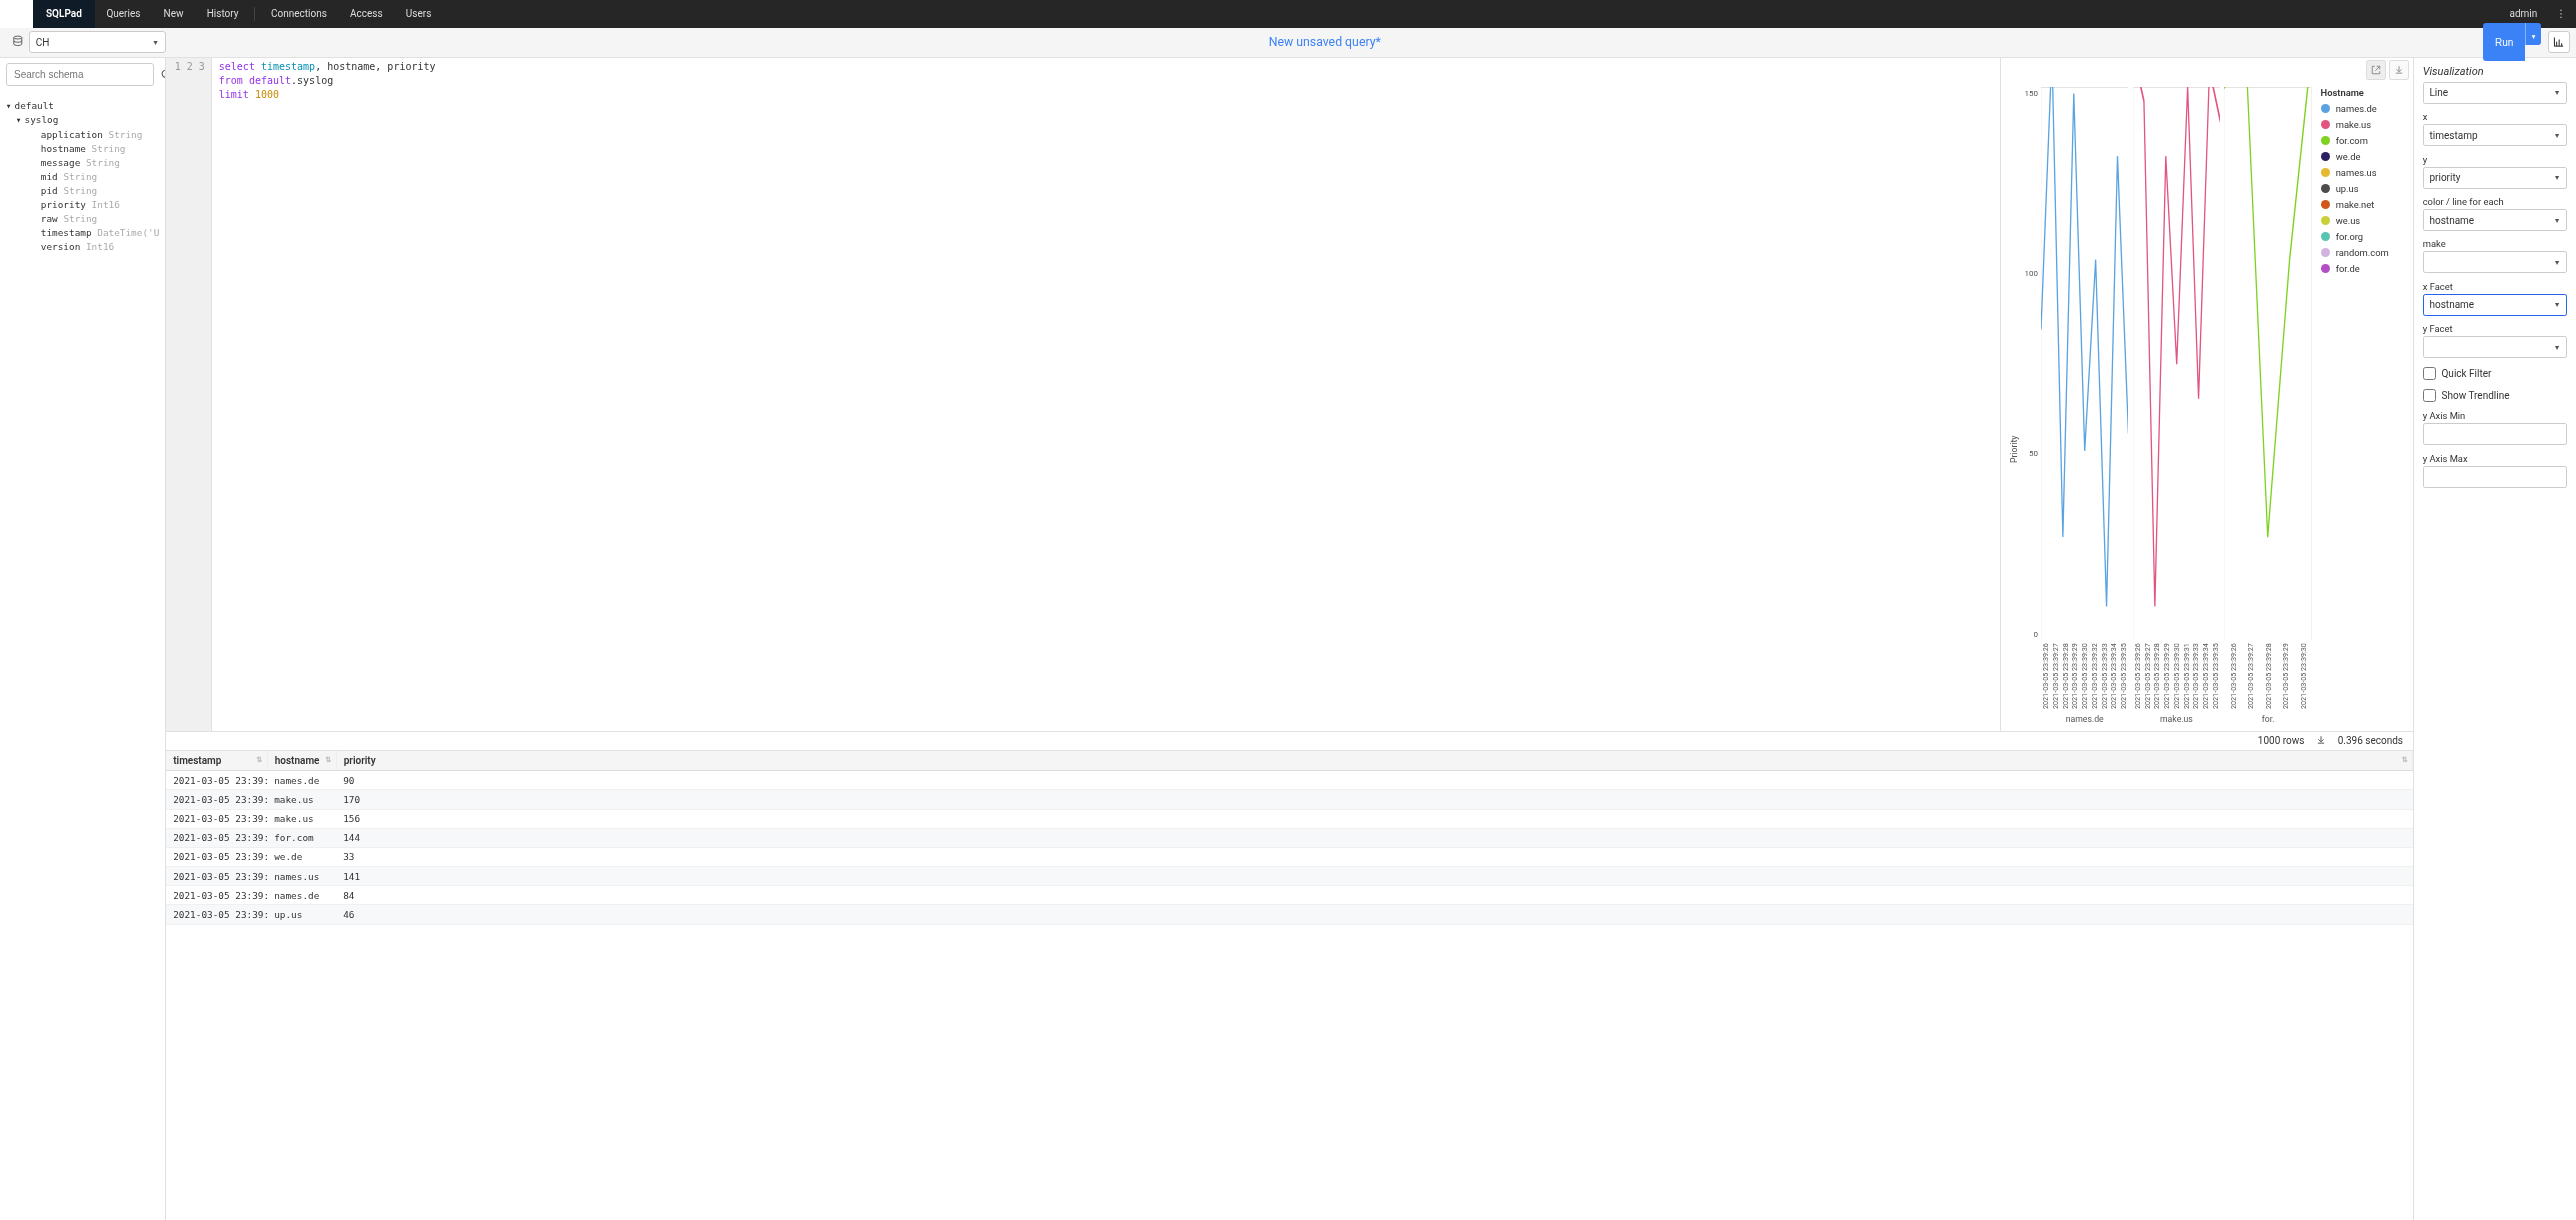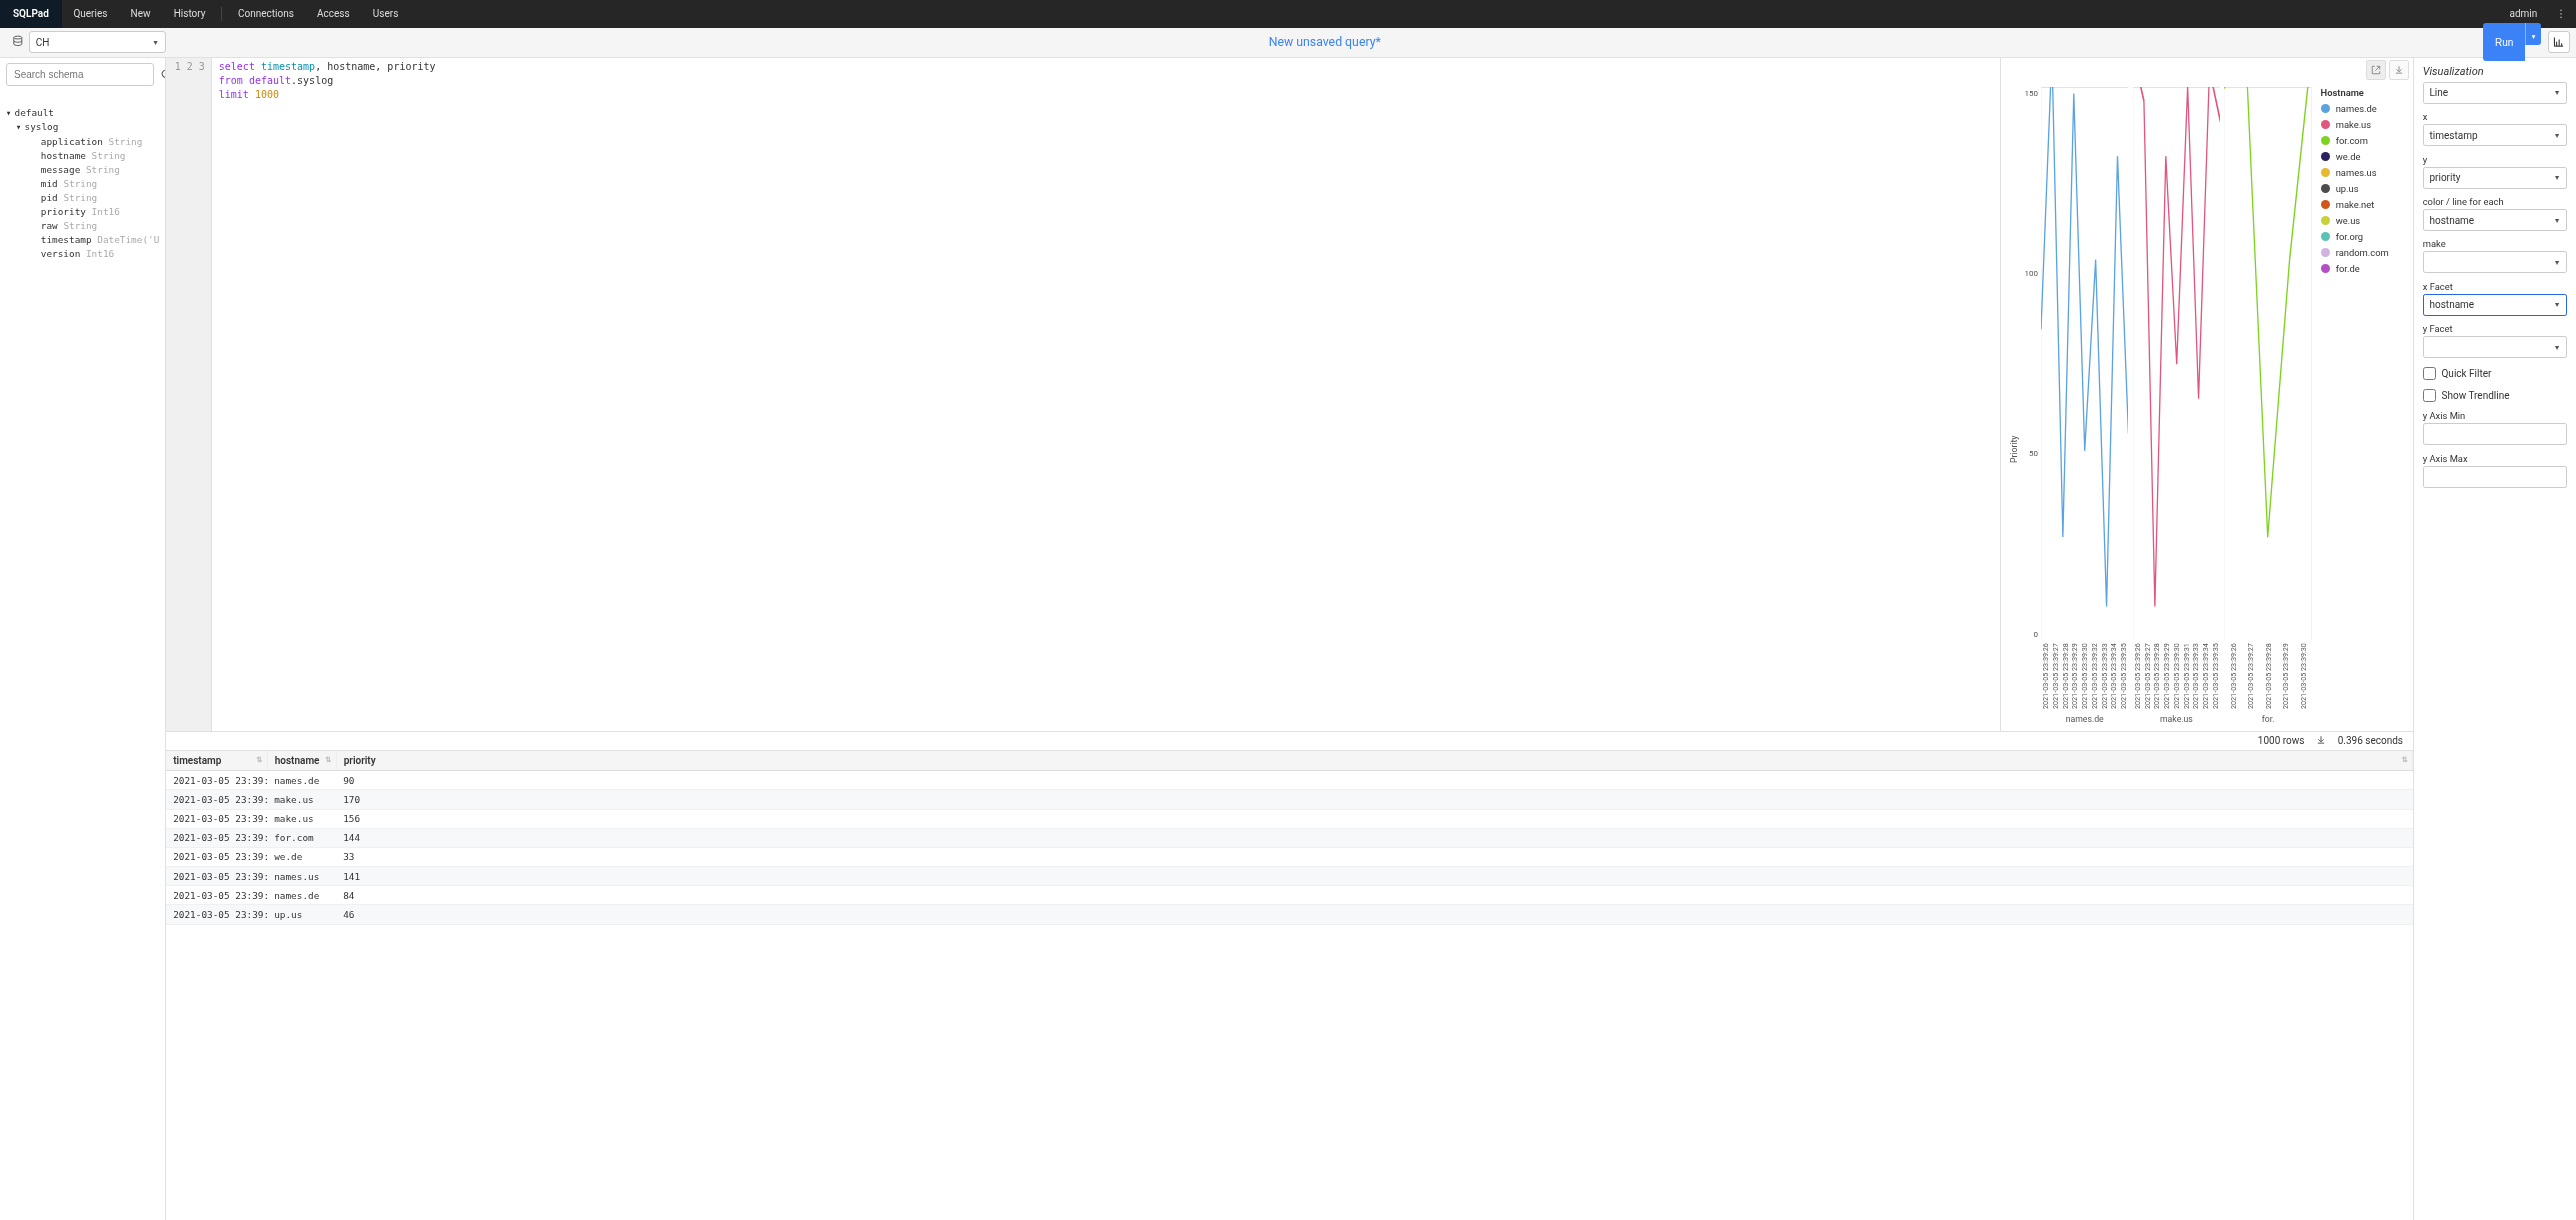--- a/index.html
+++ b/index.html
@@ -1,20 +1,20 @@
 <!DOCTYPE html>
 <html style="font-size:11.6px"><head>
 <meta charset="utf-8">
 <style>
 * { box-sizing: border-box; margin: 0; padding: 0; }
 body { font-family: -apple-system, BlinkMacSystemFont, "Segoe UI", Roboto, sans-serif; font-size: 10px; color: #333; background: #fff; overflow: hidden; }
 .app { display: flex; flex-direction: column; height: 100vh; }
 
 
-.topnav { background: #262626; color: #ccc; display: flex; align-items: center; height: 27.5px; padding: 0; }
+.topnav { background: #262626; color: #ccc; display: flex; align-items: center; height: 27.5px; padding: 0; margin-left: 33px; }
 .topnav .brand { background: #0f1b26; color: #fff; font-weight: 600; padding: 0 13px; height: 100%; display: flex; align-items: center; }
 .topnav .nav-item { padding: 0 11.6px; cursor: pointer; height: 100%; display: flex; align-items: center; color: #ddd; }
 .topnav .divider { width: 0.7px; height: 14.5px; background: #444; margin: 0 4.3px; }
 .topnav .spacer { flex: 1; }
 .topnav .user { padding: 0 8.7px; color: #ddd; }
 .topnav .menu-dots { padding: 0 10px; cursor: pointer; color: #ddd; }
 
 
 .toolbar { background: #f5f5f5; border-bottom: 0.7px solid #e0e0e0; display: flex; align-items: center; height: 30px; padding: 0 5.8px; }
 .toolbar .db-icon { padding: 0 5.8px; color: #555; }
@@ -24,21 +24,21 @@
 .run-btn-group { display: flex; margin-right: 7.2px; }
 .run-btn { background: #3b82f6; color: #fff; border: none; height: 38px; padding: 0 11.6px; border-radius: 2.9px 0 0 2.9px; cursor: pointer; font-size: 10px; }
 .run-caret { background: #3b82f6; color: #fff; border: none; border-left: 0.7px solid rgba(255,255,255,0.4); height: 22px; width: 16px; border-radius: 0 2.9px 2.9px 0; cursor: pointer; }
 .chart-toggle { width: 22px; height: 22px; border: 0.7px solid #ccc; border-radius: 2.9px; background: #fff; display: flex; align-items: center; justify-content: center; cursor: pointer; }
 
 
 .main { flex: 1; display: flex; overflow: hidden; }
 
 
 .sidebar { width: 166px; border-right: 0.7px solid #e0e0e0; padding: 5.8px; display: flex; flex-direction: column; overflow: hidden; }
-.search-row { display: flex; align-items: center; gap: 5.8px; margin-bottom: 20px; }
+.search-row { display: flex; align-items: center; gap: 5.8px; margin-bottom: 13px; }
 .search-input { flex: 1; height: 23px; border: 0.7px solid #ccc; border-radius: 2.9px; padding: 0 7.2px; font-size: 10px; }
 .refresh-btn { width: 20px; height: 20px; border: none; background: transparent; cursor: pointer; color: #555; }
 .schema-tree { flex: 1; overflow: auto; font-family: Menlo, Consolas, monospace; font-size: 9.4px; line-height: 1.5; color: #333; }
 .schema-tree .node { white-space: nowrap; }
 .schema-tree .caret { display: inline-block; width: 8.7px; }
 .schema-tree .indent-1 { padding-left: 10px; }
 .schema-tree .indent-3 { padding-left: 35px; }
 .schema-tree .col-type { color: #aaa; }
 
 

